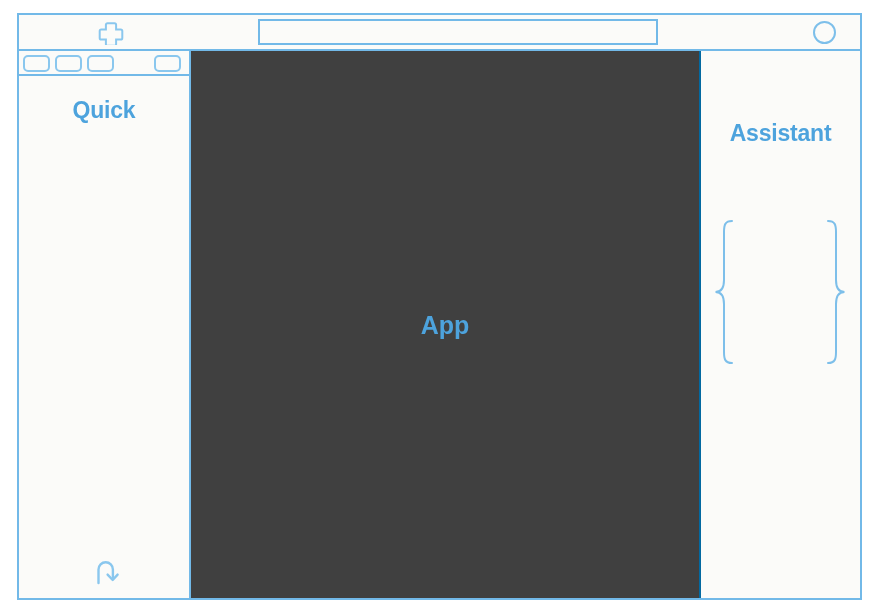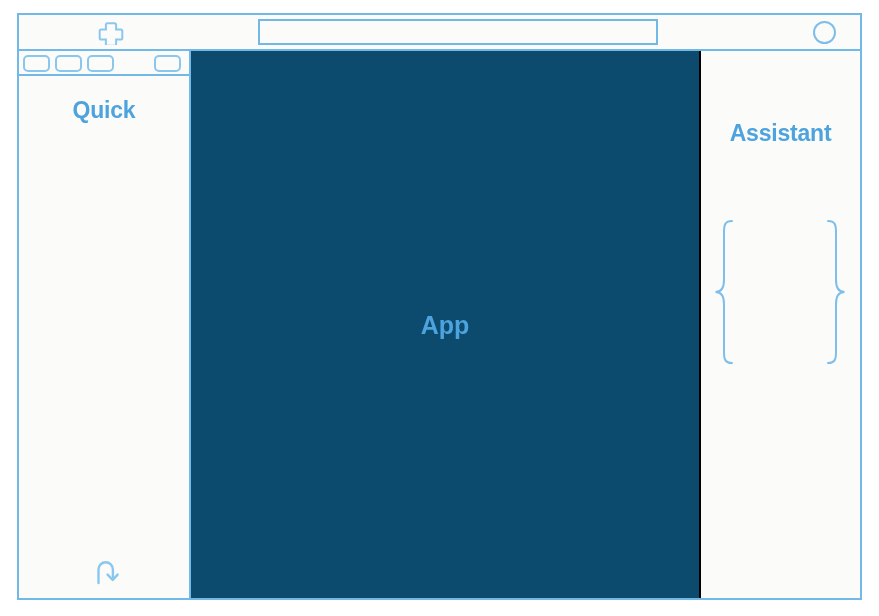--- a/index.html
+++ b/index.html
@@ -142,23 +142,23 @@
     cursor: pointer;
   }
 
   
   #app-canvas {
     position: absolute;
     left: 172px;
     right: 159px;
     top: 0;
     bottom: 0;
-    background: #0c4a6e;
-    box-sizing: border-box;
-    border-right: 2px solid #000000;
+    background: #404040;
+    box-sizing: border-box;
+    border-right: 2px solid #0369a1;
     padding-left: 48px;
   }
 
   #app-canvas-label {
     position: absolute;
     left: 0;
     right: 0;
     top: 50%;
     transform: translateY(-50%);
     text-align: center;

